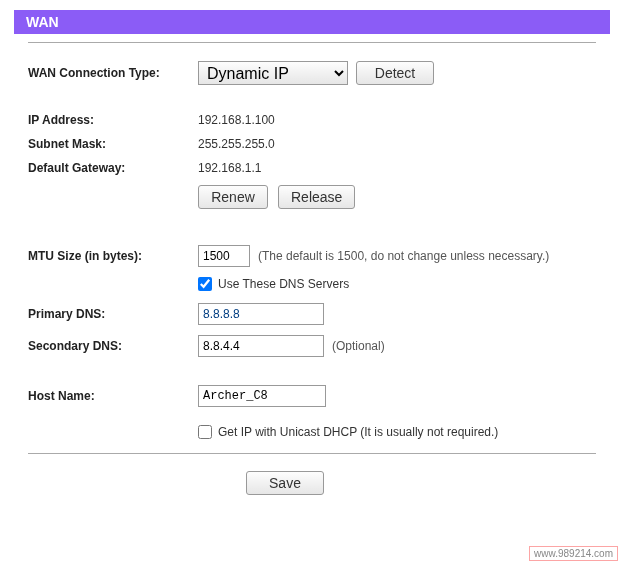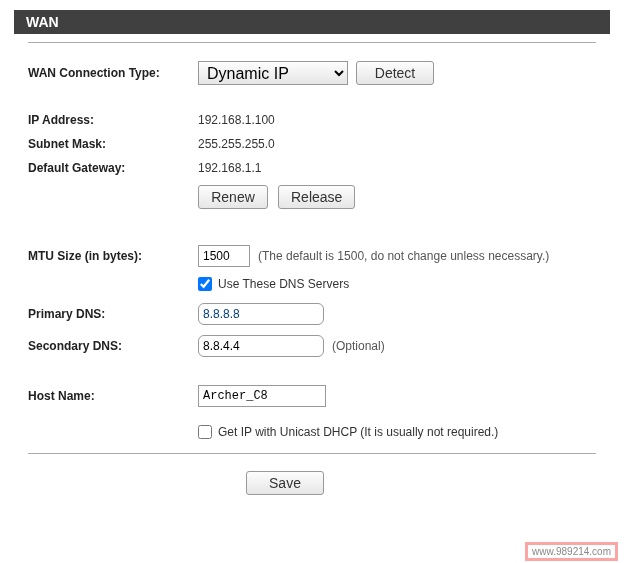--- a/index.html
+++ b/index.html
@@ -8,21 +8,21 @@
       padding: 0;
     }
     body {
       font-family: Arial, sans-serif;
       font-size: 12px;
       color: #333;
       background: #fff;
       width: 624px;
     }
     .header-bar {
-      background: #404040;
+      background: #8b5cf6;
       color: #fff;
       padding: 4px 12px;
       font-size: 14px;
       font-weight: bold;
       margin: 10px 14px 0 14px;
     }
     .content {
       padding: 0 28px;
     }
     hr.divider {
@@ -82,21 +82,20 @@
       border: 1px solid #999;
       padding: 2px 4px;
       font-size: 12px;
       background: #fff;
     }
     .mtu-input {
       width: 52px;
     }
     .dns-input {
       width: 126px;
-      border-radius: 6px;
     }
     .dns-selected {
       background: #cce4ff;
       color: #003d82;
     }
     .hostname-input {
       width: 128px;
       font-family: Liberation Mono, monospace;
     }
     .hint {
@@ -137,21 +136,21 @@
       margin-top: 17px;
       margin-bottom: 16px;
       padding-left: 48px;
     }
     .watermark {
       position: fixed;
       bottom: 2px;
       right: 6px;
       font-size: 10px;
       color: #888;
-      border: 3px solid #fca5a5;
+      border: 1px solid #fca5a5;
       padding: 1px 4px;
       background: #fff;
     }
   </style>
 </head>
 <body>
 
 <div class="header-bar">
   <span>WAN</span>
 </div>

